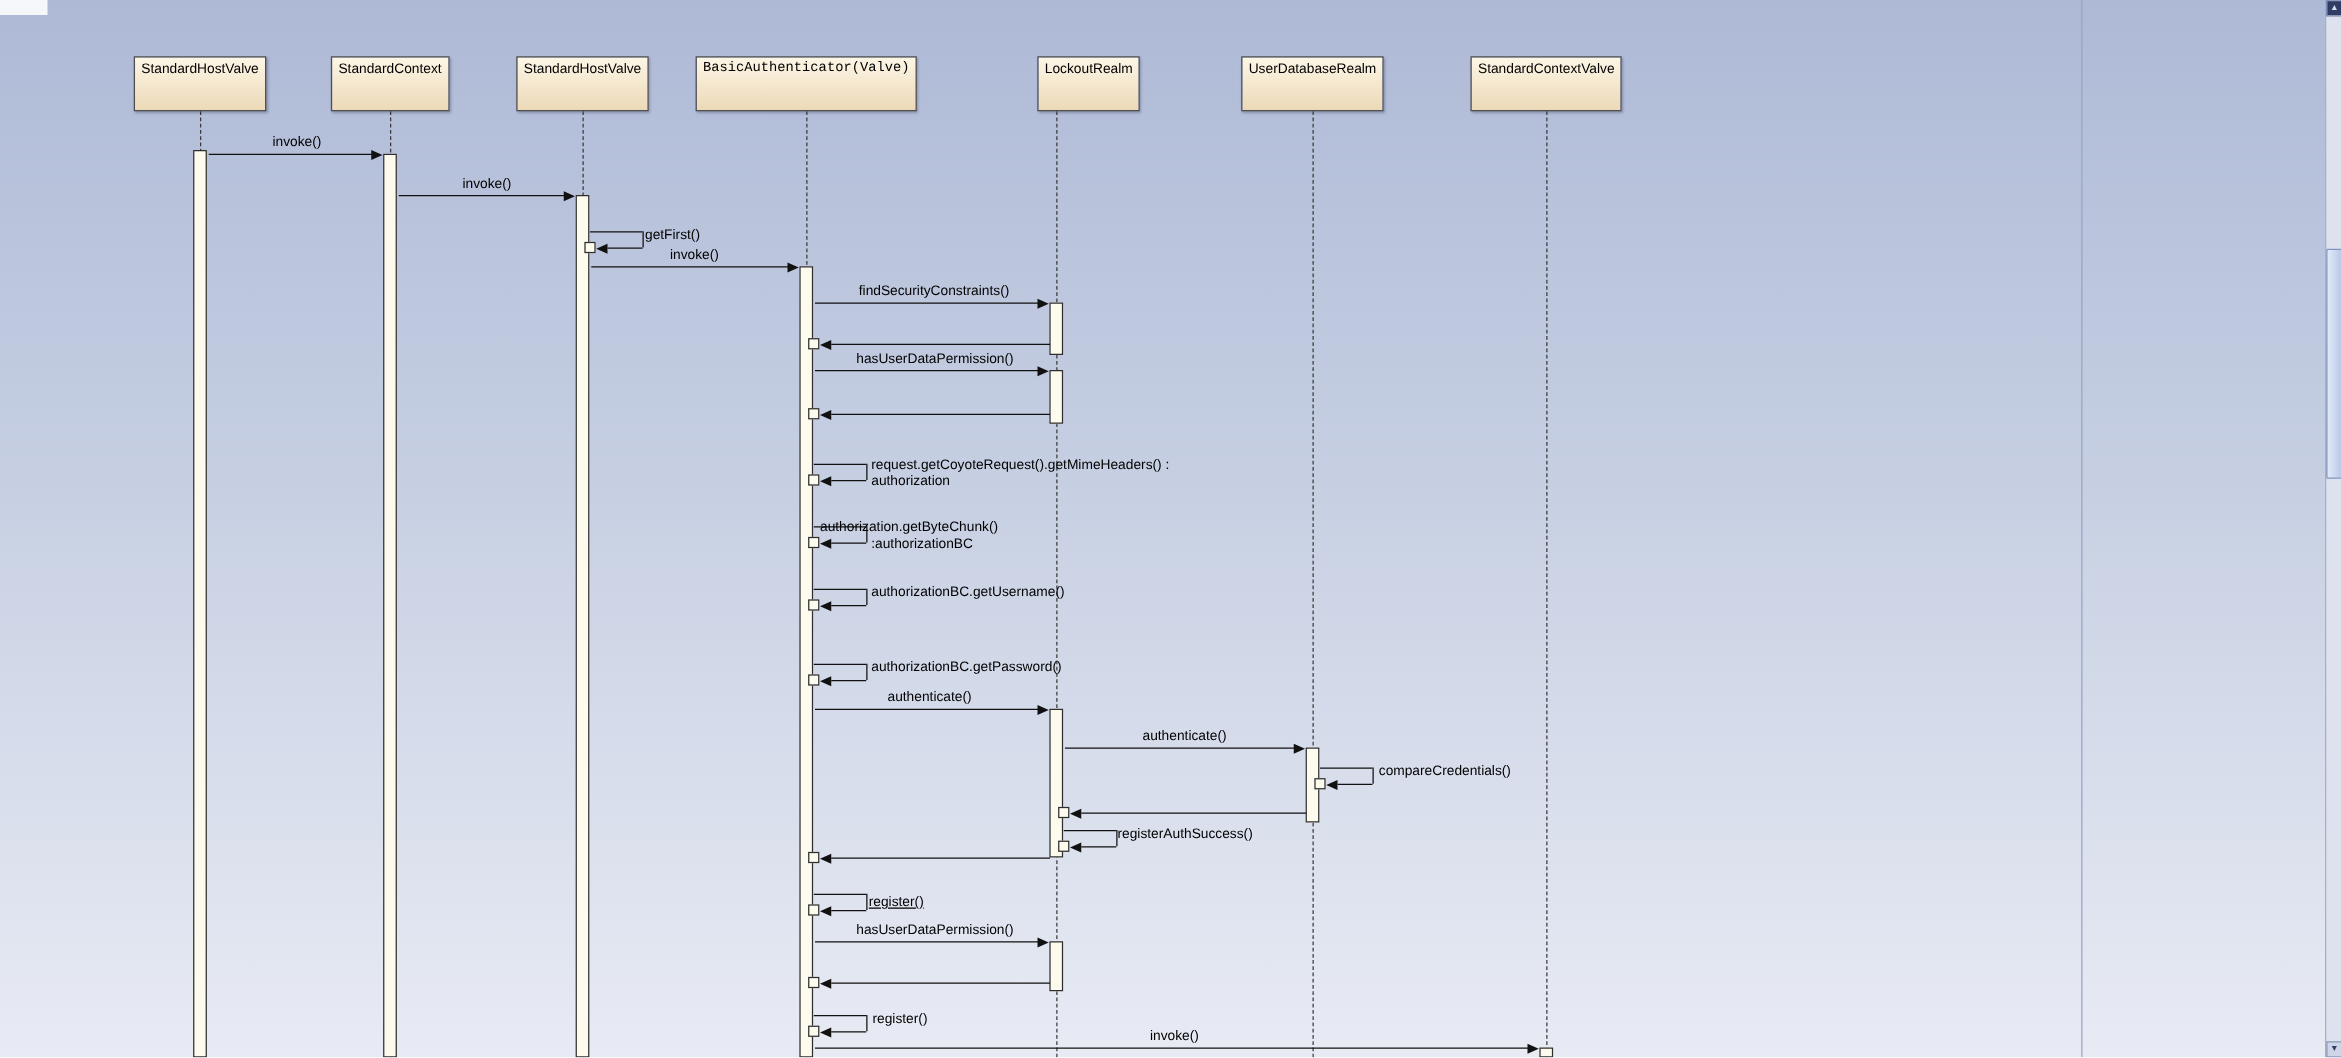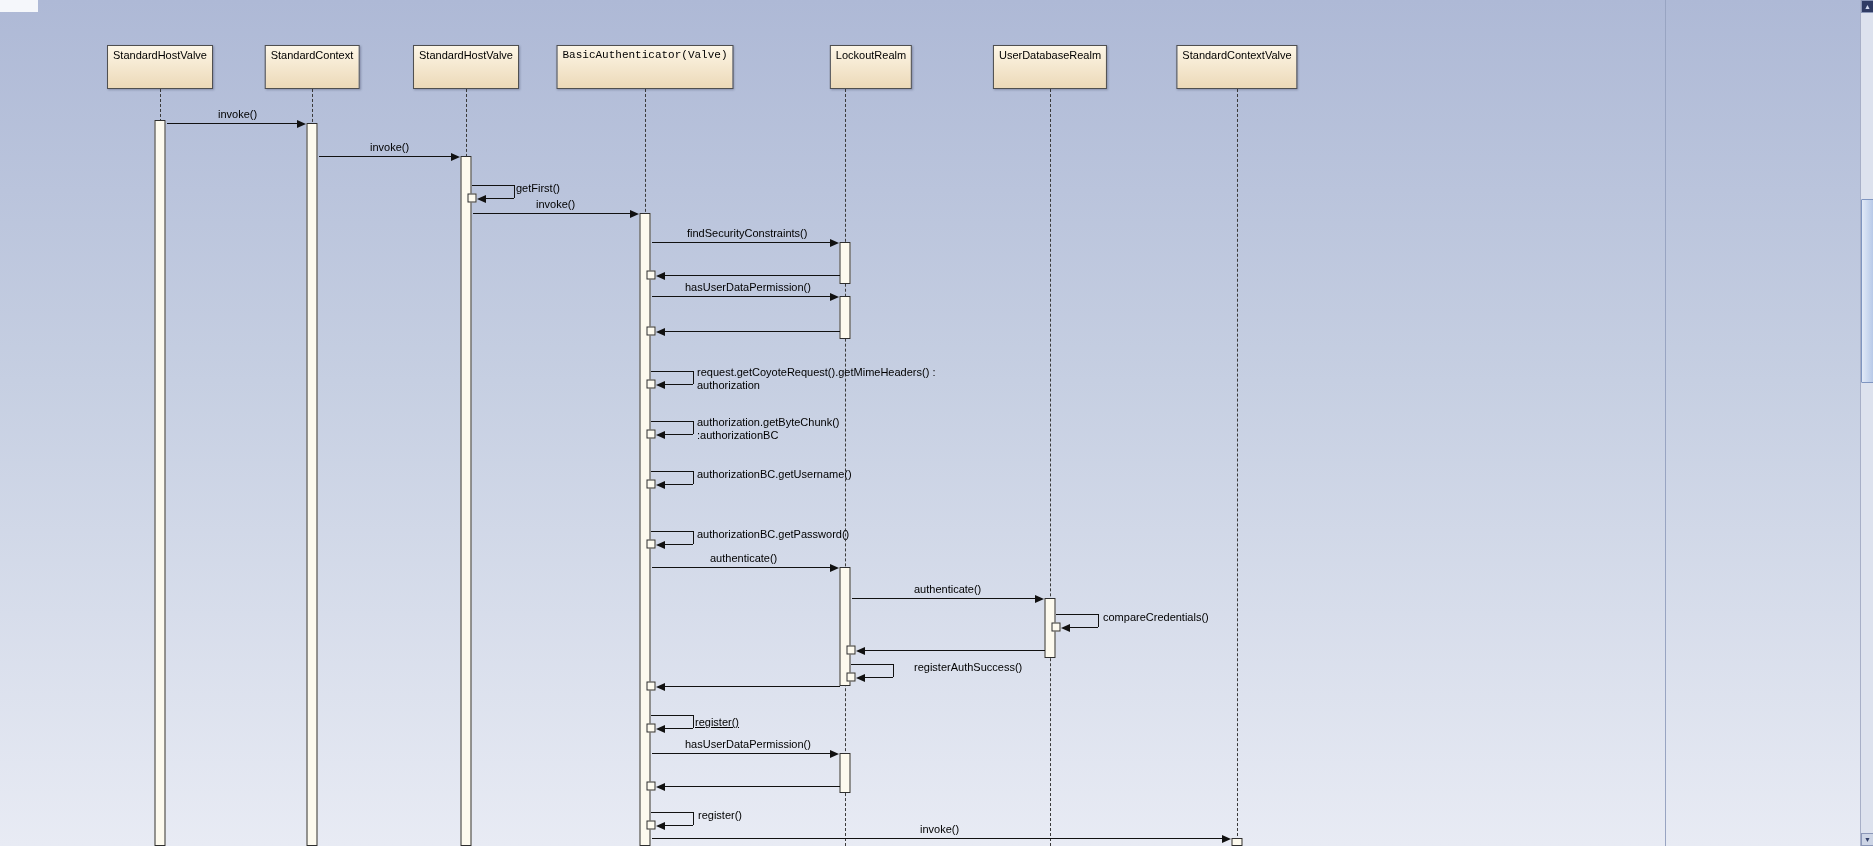--- a/index.html
+++ b/index.html
@@ -101,21 +101,21 @@
     <div class="mline" style="left: 664.5px; top: 384px; width: 28px;"></div>
     <div class="arrow-l" style="left: 655.5px; top: 381px;"></div>
     <div class="retsq" style="left: 650.5px; top: 384px;"></div>
     <div class="mlabel" style="left: 697px; top: 366px;">request.getCoyoteRequest().getMimeHeaders() :</div>
     <div class="mlabel" style="left: 697px; top: 379px;">authorization</div>
     <div class="mline" style="left: 650.5px; top: 421px; width: 42px;"></div>
     <div class="vline" style="left: 692.5px; top: 421px; height: 13px;"></div>
     <div class="mline" style="left: 664.5px; top: 434px; width: 28px;"></div>
     <div class="arrow-l" style="left: 655.5px; top: 431px;"></div>
     <div class="retsq" style="left: 650.5px; top: 434px;"></div>
-    <div class="mlabel" style="left: 697px; top: 416px;">authorization.getByteChunk()</div>
+    <div class="mlabel" style="left: 656px; top: 416px;">authorization.getByteChunk()</div>
     <div class="mlabel" style="left: 697px; top: 429px;">:authorizationBC</div>
     <div class="mline" style="left: 650.5px; top: 471px; width: 42px;"></div>
     <div class="vline" style="left: 692.5px; top: 471px; height: 13px;"></div>
     <div class="mline" style="left: 664.5px; top: 484px; width: 28px;"></div>
     <div class="arrow-l" style="left: 655.5px; top: 481px;"></div>
     <div class="retsq" style="left: 650.5px; top: 484px;"></div>
     <div class="mlabel" style="left: 697px; top: 468px;">authorizationBC.getUsername()</div>
     <div class="mline" style="left: 650.5px; top: 531px; width: 42px;"></div>
     <div class="vline" style="left: 692.5px; top: 531px; height: 13px;"></div>
     <div class="mline" style="left: 664.5px; top: 544px; width: 28px;"></div>
@@ -135,21 +135,21 @@
     <div class="retsq" style="left: 1055.5px; top: 627px;"></div>
     <div class="mlabel" style="left: 1103px; top: 611px;">compareCredentials()</div>
     <div class="mline" style="left: 864.5px; top: 650px; width: 180px;"></div>
     <div class="arrow-l" style="left: 855.5px; top: 647px;"></div>
     <div class="retsq" style="left: 850.5px; top: 650px;"></div>
     <div class="mline" style="left: 850.5px; top: 664px; width: 42px;"></div>
     <div class="vline" style="left: 892.5px; top: 664px; height: 13px;"></div>
     <div class="mline" style="left: 864.5px; top: 677px; width: 28px;"></div>
     <div class="arrow-l" style="left: 855.5px; top: 674px;"></div>
     <div class="retsq" style="left: 850.5px; top: 677px;"></div>
-    <div class="mlabel" style="left: 914px; top: 661px;">registerAuthSuccess()</div>
+    <div class="mlabel" style="left: 894px; top: 661px;">registerAuthSuccess()</div>
     <div class="mline" style="left: 664.5px; top: 686px; width: 175px;"></div>
     <div class="arrow-l" style="left: 655.5px; top: 683px;"></div>
     <div class="retsq" style="left: 650.5px; top: 686px;"></div>
     <div class="mline" style="left: 650.5px; top: 715px; width: 42px;"></div>
     <div class="vline" style="left: 692.5px; top: 715px; height: 13px;"></div>
     <div class="mline" style="left: 664.5px; top: 728px; width: 28px;"></div>
     <div class="arrow-l" style="left: 655.5px; top: 725px;"></div>
     <div class="retsq" style="left: 650.5px; top: 728px;"></div>
     <div class="mlabel" style="left: 695px; top: 716px; text-decoration: underline;">register()</div>
     <div class="mline" style="left: 651.5px; top: 753px; width: 179px;"></div>

